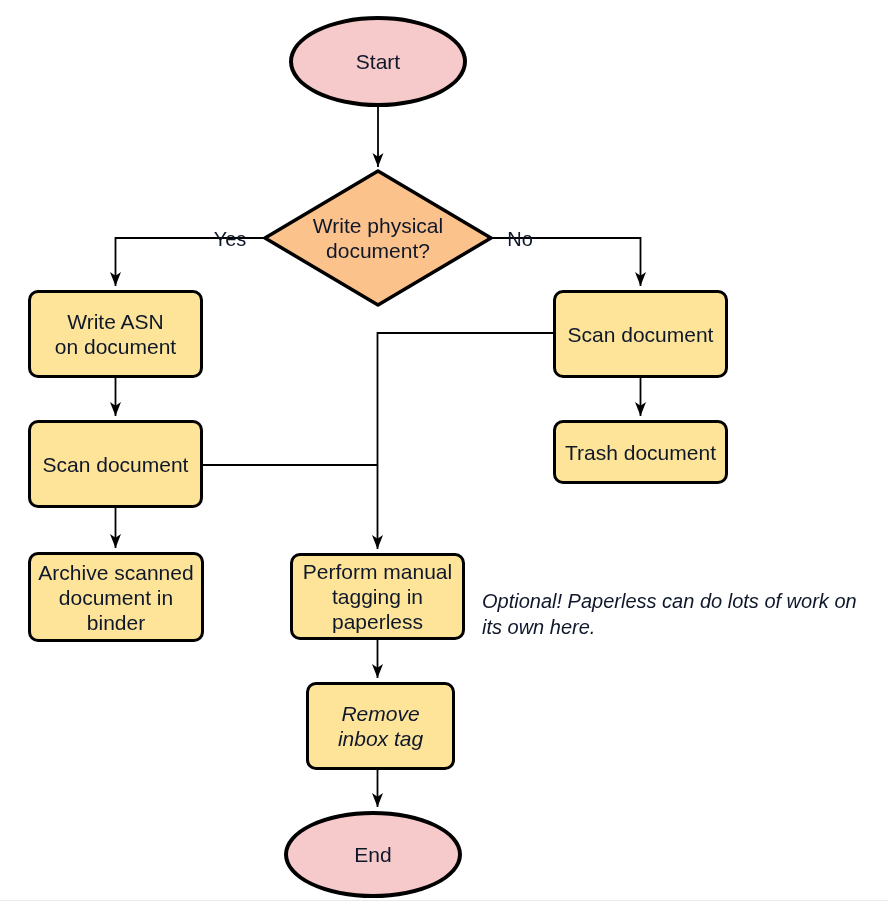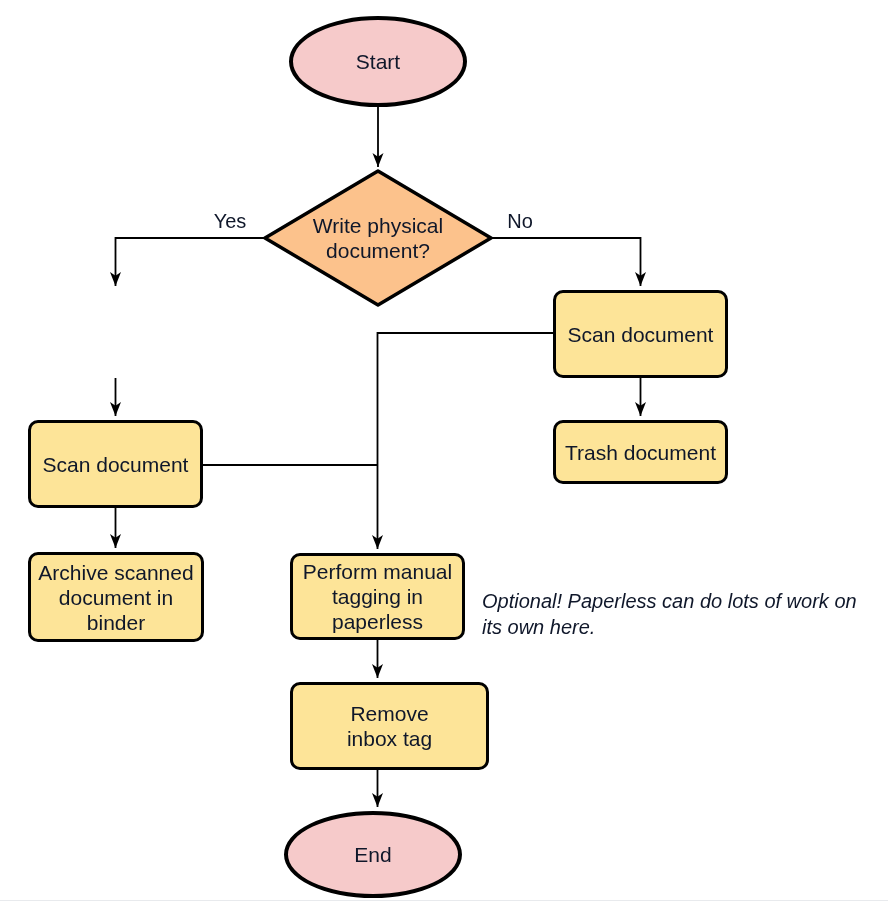--- a/index.html
+++ b/index.html
@@ -59,20 +59,21 @@
   .node.decision-label {
     background: transparent;
     border: none;
   }
   .edge-label {
     position: absolute;
     font-size: 20px;
     line-height: 24px;
     text-align: center;
     width: 50px;
+    margin-top: 18px;
   }
   .note {
     position: absolute;
     left: 482px;
     top: 588px;
     width: 412px;
     font-size: 20px;
     line-height: 26px;
     font-style: italic;
     white-space: pre-line;
@@ -118,20 +119,24 @@
 
   <div class="node decision-label" style="left:288px; top:206px; width:180px; height:64px;">
     <span>Write physical
 document?</span>
   </div>
 
   <div class="edge-label" style="left:205px; top:209px;">Yes</div>
 
   <div class="edge-label" style="left:495px; top:209px;">No</div>
 
+  <div class="node process" style="left:28px; top:290px; width:175px; height:88px;">
+    <span>Write ASN
+on document</span>
+  </div>
 
   <div class="node process" style="left:28px; top:420px; width:175px; height:88px;">
     <span>Scan document</span>
   </div>
 
   <div class="node process" style="left:28px; top:552px; width:176px; height:90px;">
     <span>Archive scanned
 document in
 binder</span>
   </div>
@@ -146,21 +151,21 @@
 
   <div class="node process" style="left:290px; top:553px; width:175px; height:87px;">
     <span>Perform manual
 tagging in
 paperless</span>
   </div>
 
   <div class="note">Optional! Paperless can do lots of work on
 its own here.</div>
 
-  <div class="node process" style="left:290px; top:682px; width:199px; height:88px;">
+  <div class="node process" style="left:306px; top:682px; width:149px; height:88px;font-style:italic;">
     <span>Remove
 inbox tag</span>
   </div>
 
   <div class="node terminator" style="left:284px; top:811px; width:178px; height:87px;">
     <span>End</span>
   </div>
 
   <div class="bottom-edge"></div>
 

